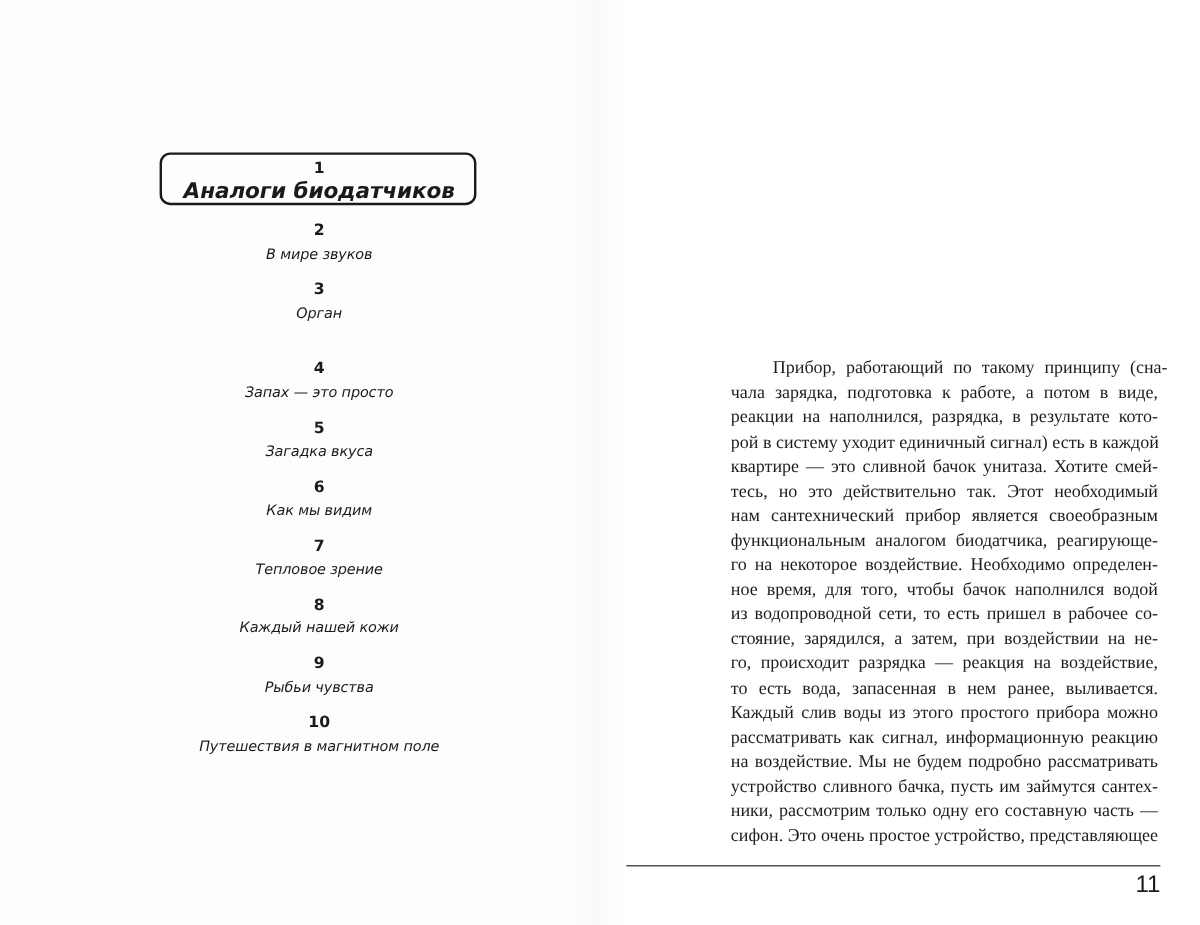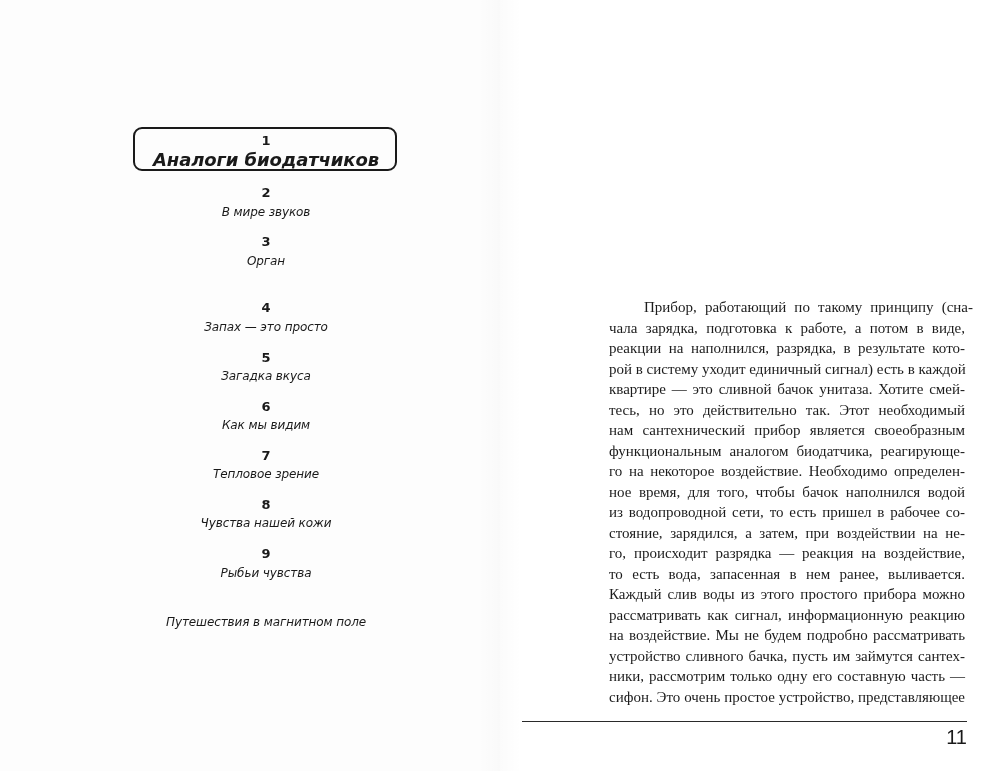--- a/index.html
+++ b/index.html
@@ -77,25 +77,26 @@
   <div class="toc-num" style="top:350px">5</div>
   <div class="toc-title" style="top:368px">Загадка вкуса</div>
 
   <div class="toc-num" style="top:399px">6</div>
   <div class="toc-title" style="top:417px">Как мы видим</div>
 
   <div class="toc-num" style="top:448px">7</div>
   <div class="toc-title" style="top:466px">Тепловое зрение</div>
 
   <div class="toc-num" style="top:497px">8</div>
-  <div class="toc-title" style="top:515px">Чувства нашей кожи</div>
+  <div class="toc-title" style="top:515px">Каждый нашей кожи</div>
 
   <div class="toc-num" style="top:546px">9</div>
   <div class="toc-title" style="top:565px">Рыбьи чувства</div>
 
+  <div class="toc-num" style="top:595px">10</div>
   <div class="toc-title" style="top:614px">Путешествия в магнитном поле</div>
 </div>
 
 <div class="page page-right"></div>
 <div class="gutter-shade"></div>
 
 <div class="body-text" style="top:0">
   <div class="body-line indent" style="top:297px">Прибор, работающий по такому принципу (сна-</div>
   <div class="body-line" style="top:318px">чала зарядка, подготовка к работе, а потом в виде,</div>
   <div class="body-line" style="top:338px">реакции на наполнился, разрядка, в результате кото-</div>

